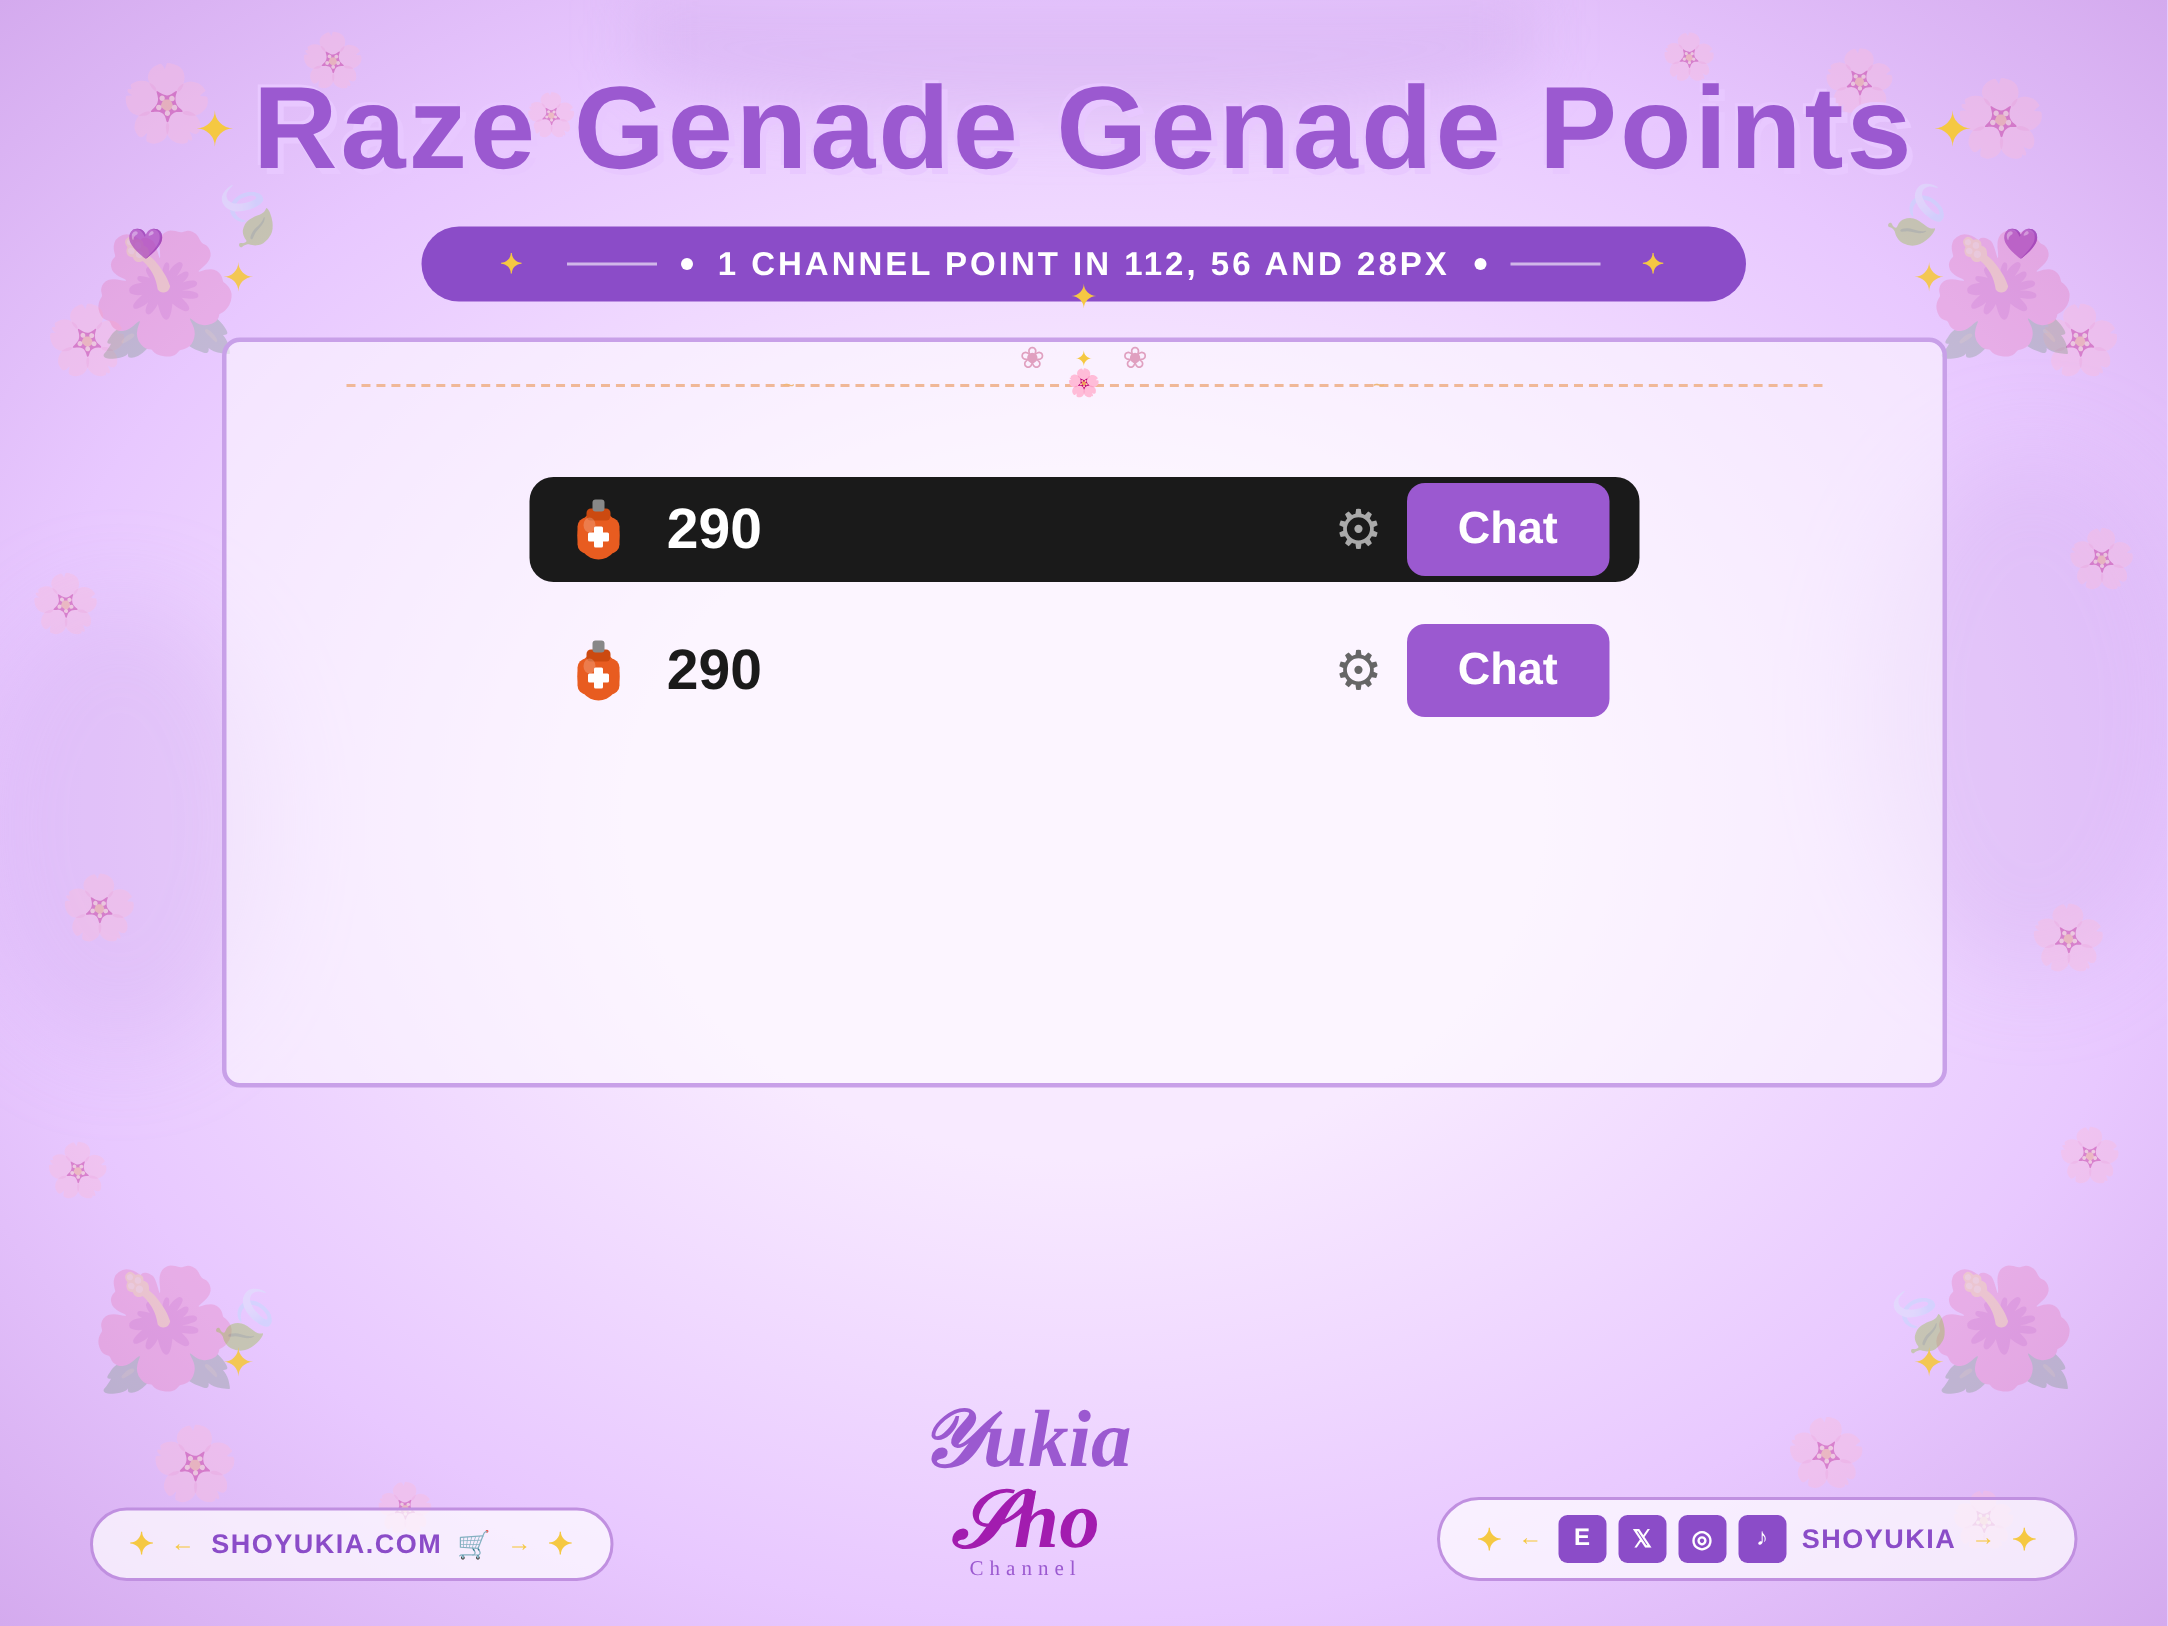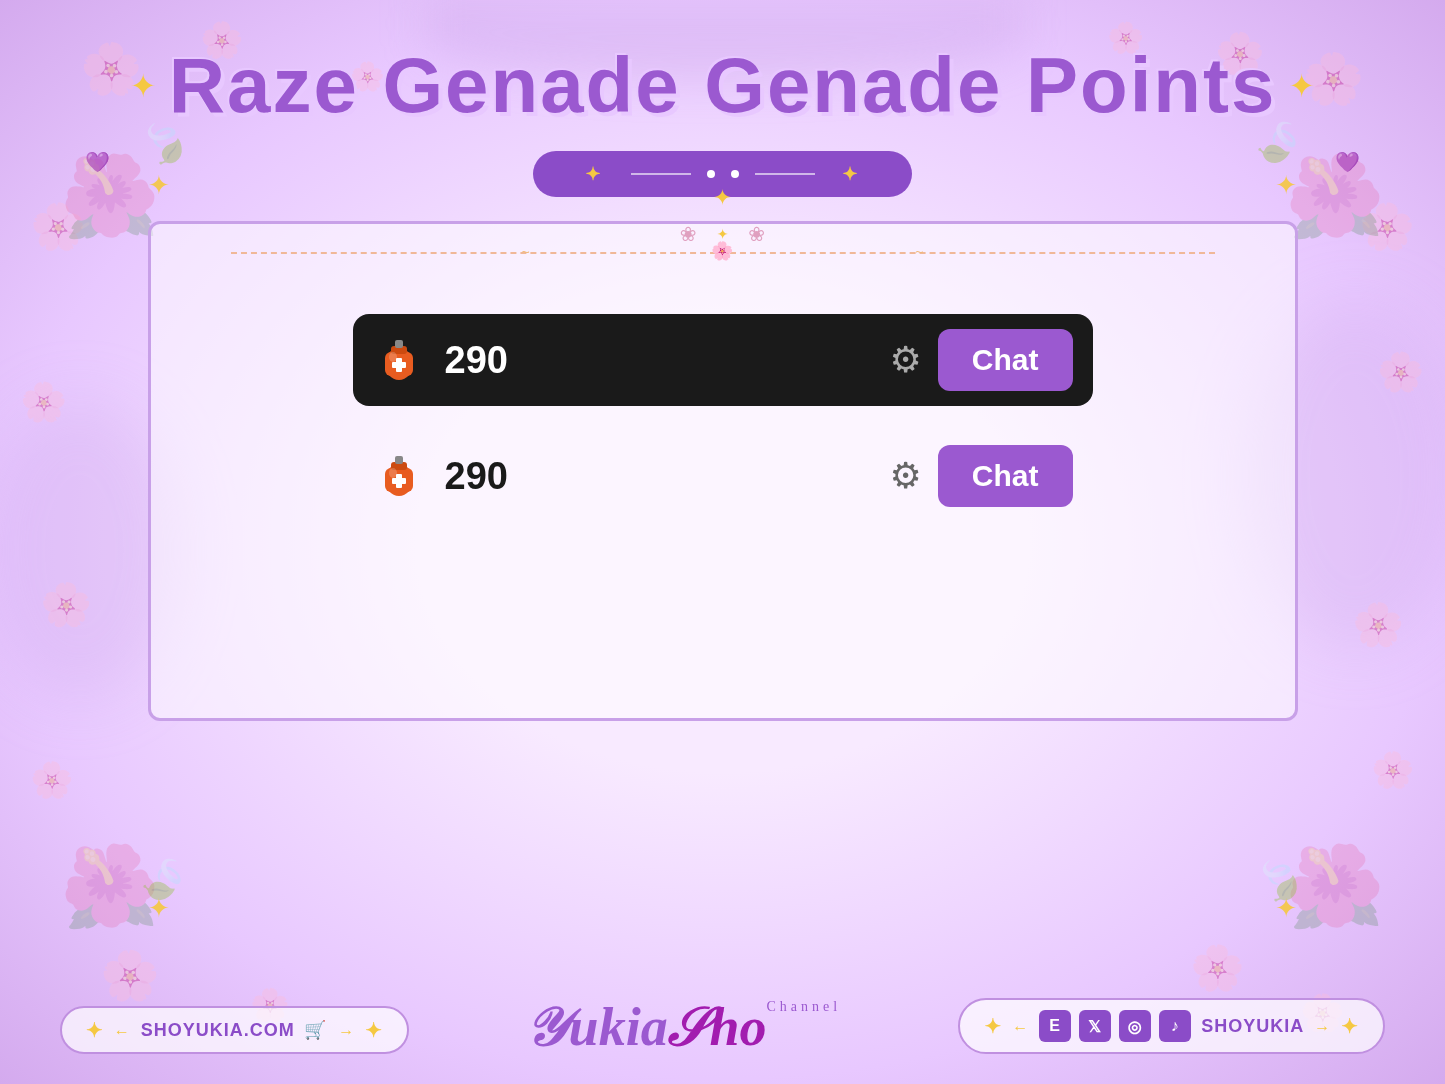--- a/index.html
+++ b/index.html
@@ -112,21 +112,21 @@
       display: flex;
       flex-direction: column;
       gap: 24px;
       margin-top: 60px;
       align-items: center;
     }
 
     
     .channel-item {
       width: 740px;
-      height: 92px;
+      height: 70px;
       border-radius: 16px;
       display: flex;
       align-items: center;
       padding: 0 20px;
       gap: 16px;
     }
 
     .channel-item.dark {
       background: #1a1a1a;
     }
@@ -367,20 +367,21 @@
   <div class="title-row">
     <span class="diamond">✦</span>
     <h1 class="title">Raze Genade Genade Points</h1>
     <span class="diamond">✦</span>
   </div>
 
   <div class="banner-pill">
     <span class="diamond" style="color:#f5c842; font-size:18px;">✦</span>
     <span class="line"></span>
     <span class="dot"></span>
+    <span>1 CHANNEL POINT IN 112, 56 AND 28PX</span>
     <span class="dot"></span>
     <span class="line"></span>
     <span class="diamond" style="color:#f5c842; font-size:18px;">✦</span>
   </div>
 
   <div class="frame">
 
     <div class="frame-top-deco">
       <span class="frame-ornament">❀</span>
       <span class="frame-ornament" style="font-size:14px; color:#f5c842;">✦</span>
@@ -450,21 +451,21 @@
   <div class="footer-pill">
     <span style="color:#f5c842; font-size:20px;">✦</span>
     <span style="color:#f5c842; font-size:16px;">←</span>
     <span>SHOYUKIA.COM</span>
     <span>🛒</span>
     <span style="color:#f5c842; font-size:16px;">→</span>
     <span style="color:#f5c842; font-size:20px;">✦</span>
   </div>
 
   <div class="logo-center">
-    <div style="display:flex; align-items:flex-start; line-height:1;">
+    <div style="display:flex; flex-direction:column; align-items:center; line-height:1;">
       <span style="font-size:54px; color:#9b59d0; font-family:Georgia,serif; font-style:italic; font-weight:900;">𝒴ukia</span>
       <span style="font-size:54px; color:#a21caf; font-family:Georgia,serif; font-style:italic; font-weight:900;">𝒮ho</span>
       <span class="logo-subtitle">Channel</span>
     </div>
 
   </div>
 
   <div class="footer-pill">
     <span style="color:#f5c842; font-size:20px;">✦</span>
     <span style="color:#f5c842; font-size:16px;">←</span>

